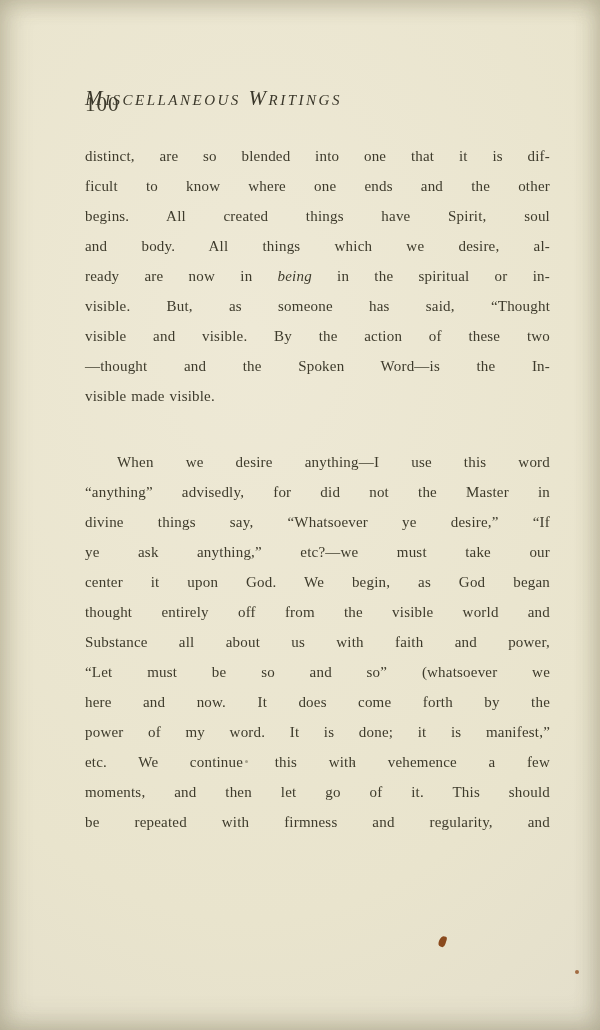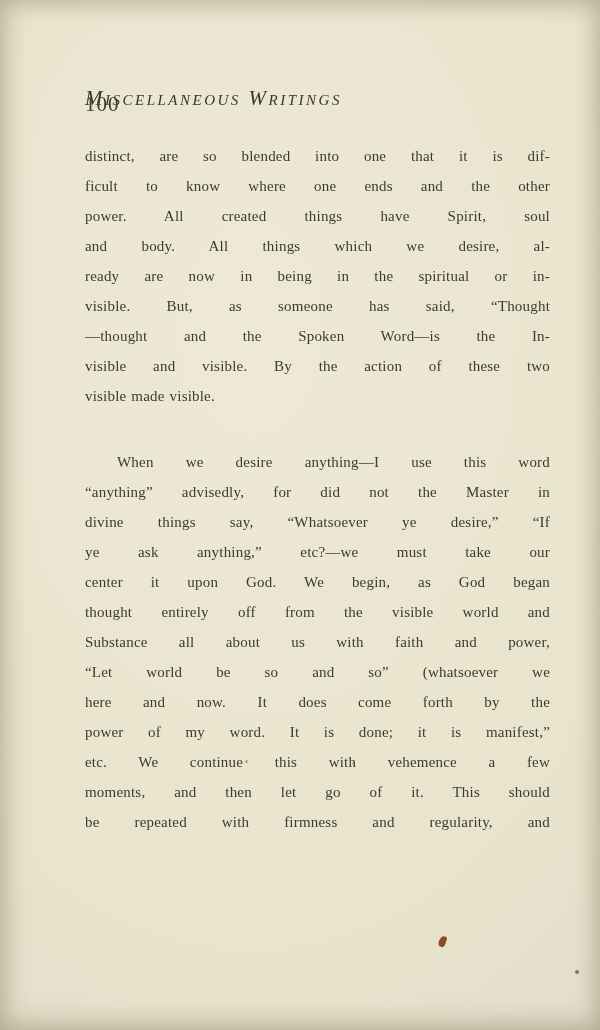--- a/index.html
+++ b/index.html
@@ -64,20 +64,21 @@
     color: #3e3b2c;
   }
   .line.left {
     text-align-last: left;
   }
   .line.indent {
     text-indent: 32px;
     margin-top: 36px;
   }
   .line .it {
+    font-style: italic;
   }
   .speck {
     position: absolute;
     pointer-events: none;
   }
   .speck1 {
     left: 439px;
     top: 936px;
     width: 7px;
     height: 11px;
@@ -111,35 +112,35 @@
 
 <div class="page">
   <div class="header">
     <span class="pagenum">100</span>
     <span class="running-title">Miscellaneous Writings</span>
   </div>
 
   <div class="body-text" id="body-text">
       <div class="line"><span>distinct, are so blended into one that it is dif-</span></div>
       <div class="line"><span>ficult to know where one ends and the other</span></div>
-      <div class="line"><span>power.  All created things have Spirit, soul</span></div>
+      <div class="line"><span>begins.  All created things have Spirit, soul</span></div>
       <div class="line"><span>and body.  All things which we desire, al-</span></div>
       <div class="line"><span>ready are now in </span><span class="it">being</span><span> in the spiritual or in-</span></div>
       <div class="line"><span>visible.  But, as someone has said, “Thought</span></div>
+      <div class="line"><span>visible and visible.  By the action of these two</span></div>
       <div class="line"><span>—thought and the Spoken Word—is the In-</span></div>
-      <div class="line"><span>visible and visible.  By the action of these two</span></div>
       <div class="line left"><span>visible made visible.</span></div>
       <div class="line indent"><span>When we desire anything—I use this word</span></div>
       <div class="line"><span>“anything” advisedly, for did not the Master in</span></div>
       <div class="line"><span>divine things say, “Whatsoever ye desire,” “If</span></div>
       <div class="line"><span>ye ask anything,” etc?—we must take our</span></div>
       <div class="line"><span>center it upon God.  We begin, as God began</span></div>
       <div class="line"><span>thought entirely off from the visible world and</span></div>
       <div class="line"><span>Substance all about us with faith and power,</span></div>
-      <div class="line"><span>“Let world be so and so” (whatsoever we</span></div>
+      <div class="line"><span>“Let must be so and so” (whatsoever we</span></div>
       <div class="line"><span>here and now.  It does come forth by the</span></div>
       <div class="line"><span>power of my word.  It is done; it is manifest,”</span></div>
       <div class="line"><span>etc.  We continue this with vehemence a few</span></div>
       <div class="line"><span>moments, and then let go of it.  This should</span></div>
       <div class="line"><span>be repeated with firmness and regularity, and</span></div>
     </div>
 
   <div class="speck speck1"></div>
   <div class="speck speck2"></div>
   <div class="dot-artifact dot1"></div>

